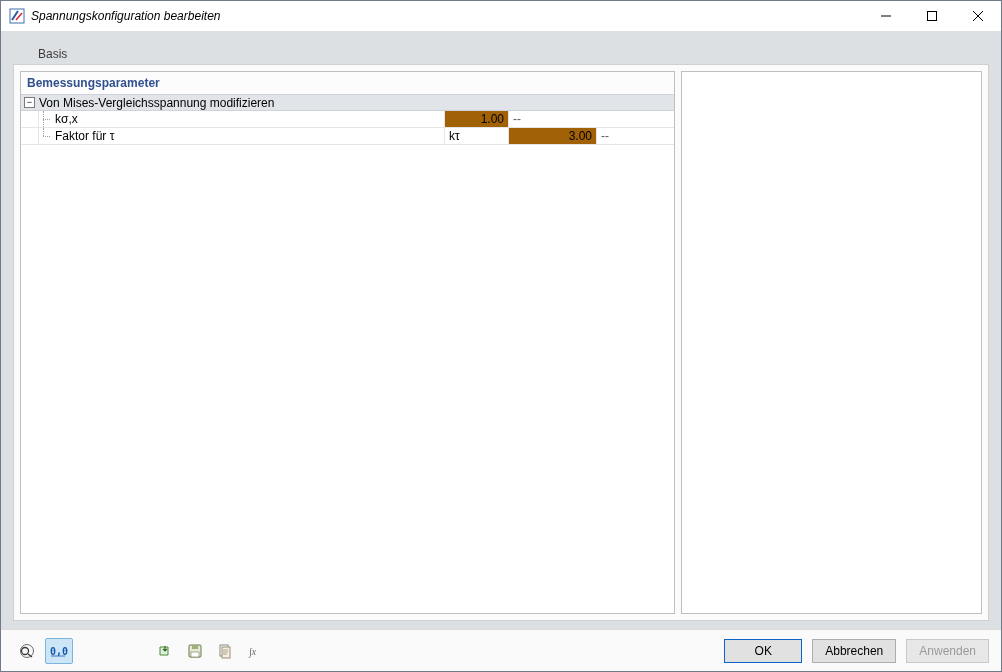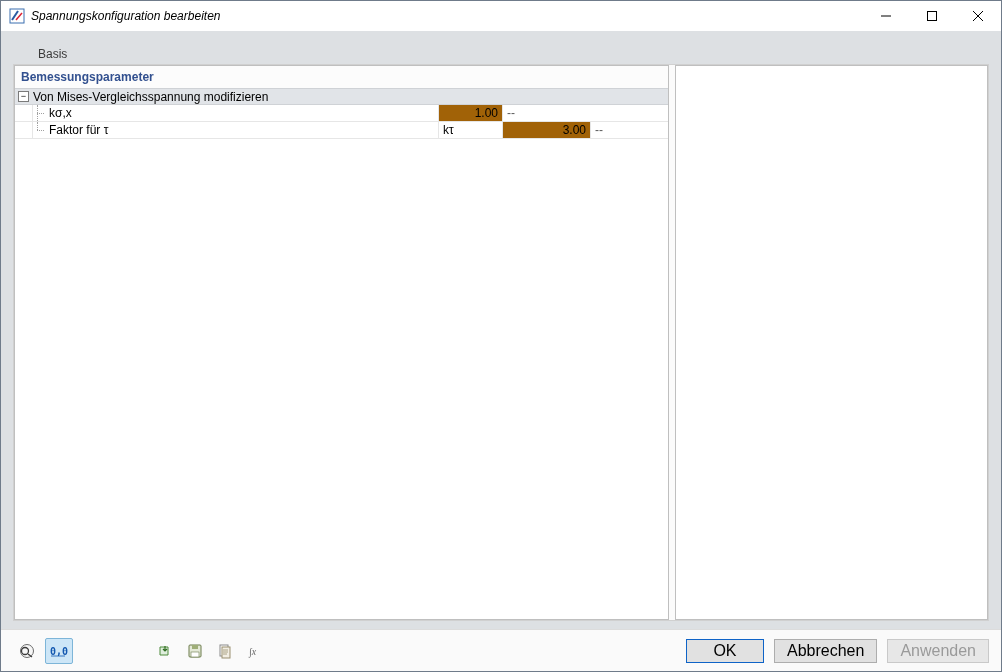--- a/index.html
+++ b/index.html
@@ -92,20 +92,21 @@
     border: 1px solid var(--tab-border);
     border-bottom-color: var(--tab-active);
     position: relative;
     z-index: 2;
   }
   .tab-panel {
     flex: 1;
     border: 1px solid var(--tab-border);
     background: var(--tab-active);
     margin-top: -1px;
+    padding: 6px;
     display: flex;
     gap: 6px;
     min-height: 0;
   }
   .panel-box {
     border: 1px solid #bfbfbf;
     background: #fff;
     min-height: 0;
   }
   .panel-left { flex: 0 0 655px; display: flex; flex-direction: column; }
@@ -201,21 +202,21 @@
   }
   .toolbtn svg { display: block; }
   .toolbtn-group { display: flex; gap: 2px; }
   .bot-spacer { flex: 1; }
   .pushbtn {
     min-width: 78px;
     height: 24px;
     padding: 0 12px;
     background: var(--btn-bg);
     border: 1px solid var(--btn-border);
-    font-size: 16px;
+    font-size: 12px;
     cursor: default;
     margin-left: 6px;
     display: flex; align-items: center; justify-content: center;
   }
   .pushbtn.primary {
     border: 1.5px solid var(--ok-border);
     background: #e1e1e1;
   }
   .pushbtn.disabled {
     color: var(--btn-txt-disabled);

